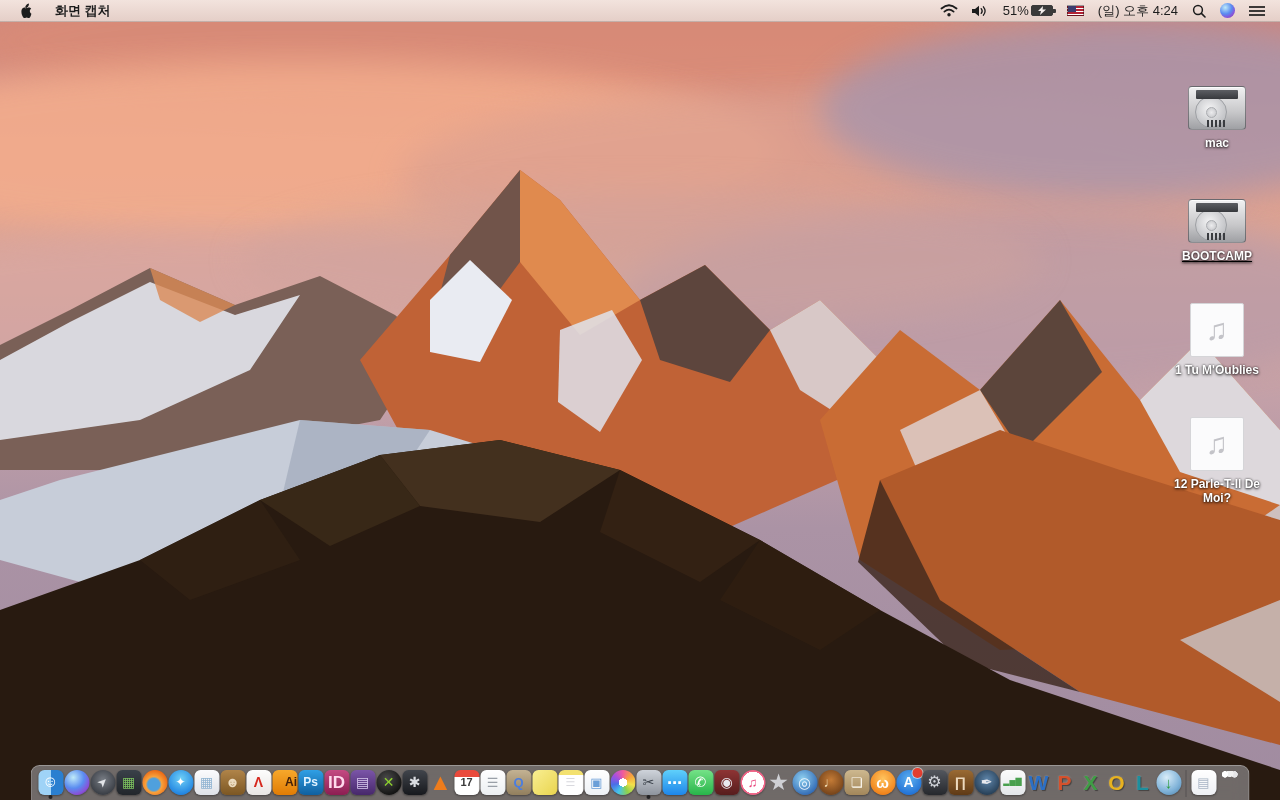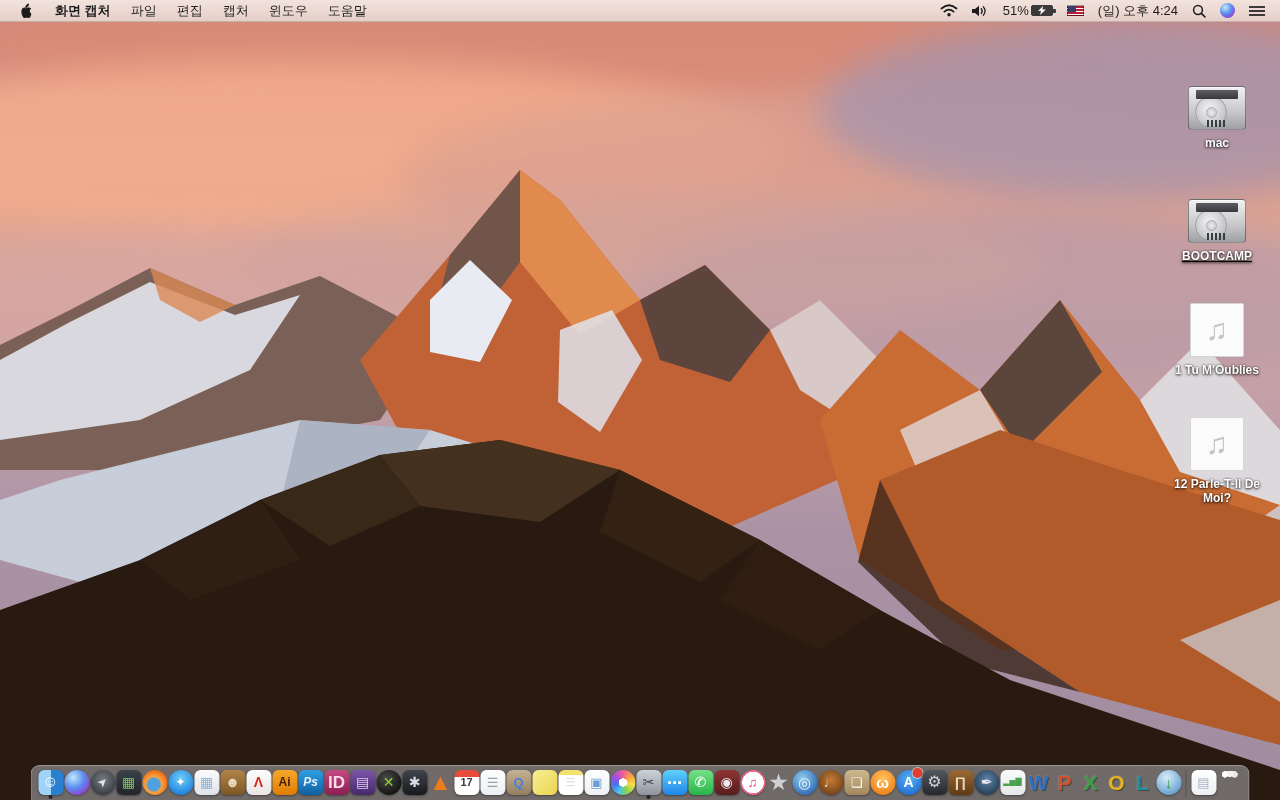--- a/index.html
+++ b/index.html
@@ -148,27 +148,20 @@
   </svg>
 
   <div id="menubar">
     <div class="mb-left">
       <span id="apple-menu">
         <svg width="13" height="15" viewBox="0 0 17 20">
           <path fill="#1c1c1c" d="M11.8 4.9c.9-1.1 1.5-2.6 1.3-4.1-1.3.1-2.8 1-3.7 2.1-.8 1-1.6 2.5-1.4 4 1.4.1 2.9-.9 3.8-2zm3.6 12.3c-.7 1.5-1.4 3-2.6 3-1.1 0-1.5-.8-2.8-.8s-1.7.8-2.8.8c-1.2 0-2.1-1.4-2.8-2.9C2.9 14.2 2.4 10.1 4 7.8c.8-1.2 2.1-1.9 3.3-1.9 1.2 0 1.9.8 2.9.8 1 0 1.5-.8 2.9-.8 1.1 0 2.3.7 3 1.6-2.7 1.6-2.3 5.5.3 6.7z"></path>
         </svg>
       </span>
       <span id="app-name">화면 캡처</span>
-      <span style="display:flex;height:100%;align-items:center;">
-          <span class="mb-menu-item">파일</span>
-          <span class="mb-menu-item">편집</span>
-          <span class="mb-menu-item">캡처</span>
-          <span class="mb-menu-item">윈도우</span>
-          <span class="mb-menu-item">도움말</span>
-        </span>
     </div>
     <div class="mb-right">
       <span class="status-item">
         <svg width="18" height="13" viewBox="0 0 18 13">
           <path d="M1.5 4.5 Q9 -2 16.5 4.5" fill="none" stroke="#1c1c1c" stroke-width="1.8" stroke-linecap="round"></path>
           <path d="M4.4 7.6 Q9 3.7 13.6 7.6" fill="none" stroke="#1c1c1c" stroke-width="1.8" stroke-linecap="round"></path>
           <circle cx="9" cy="10.8" r="1.7" fill="#1c1c1c"></circle>
         </svg>
       </span>
       <span class="status-item">
@@ -275,27 +268,27 @@
         <span class="di shape-rsq" style="background: linear-gradient(rgb(176, 132, 73), rgb(124, 87, 35));">
           <span style="color: rgb(236, 220, 192); font-size: 14px;">☻</span>
         </span>
       </div>
       <div class="dock-item">
         <span class="di shape-rsq" style="background: linear-gradient(rgb(253, 253, 253), rgb(233, 230, 228));">
           <span style="color: rgb(214, 40, 30); font-size: 14px; font-weight: bold;">Λ</span>
         </span>
       </div>
       <div class="dock-item">
-        <span class="di shape-rsq" style="background: linear-gradient(rgb(247, 168, 43), rgb(225, 124, 4));">
+        <span class="di shape-rsq" style="background: linear-gradient(rgb(247, 168, 43), rgb(225, 124, 4)); justify-content: flex-end;">
           <span style="color: rgb(67, 33, 10); font-size: 12px; font-weight: bold;">Ai</span>
         </span>
       </div>
       <div class="dock-item">
         <span class="di shape-rsq" style="background: linear-gradient(rgb(47, 159, 229), rgb(16, 96, 159));">
-          <span style="color: rgb(223, 242, 255); font-size: 12px; font-weight: bold; font-style: italic;">Ps</span>
+          <span style="color: rgb(223, 242, 255); font-size: 12px; font-weight: bold;">Ps</span>
         </span>
       </div>
       <div class="dock-item">
         <span class="di shape-rsq" style="background: linear-gradient(rgb(196, 74, 130), rgb(140, 30, 82));">
           <span style="color: rgb(255, 217, 236); font-size: 17px; font-weight: bold;">ID</span>
         </span>
       </div>
       <div class="dock-item">
         <span class="di shape-rsq" style="background: linear-gradient(rgb(123, 85, 168), rgb(71, 40, 107));">
           <span style="color: rgb(217, 201, 239); font-size: 14px;">▤</span>

